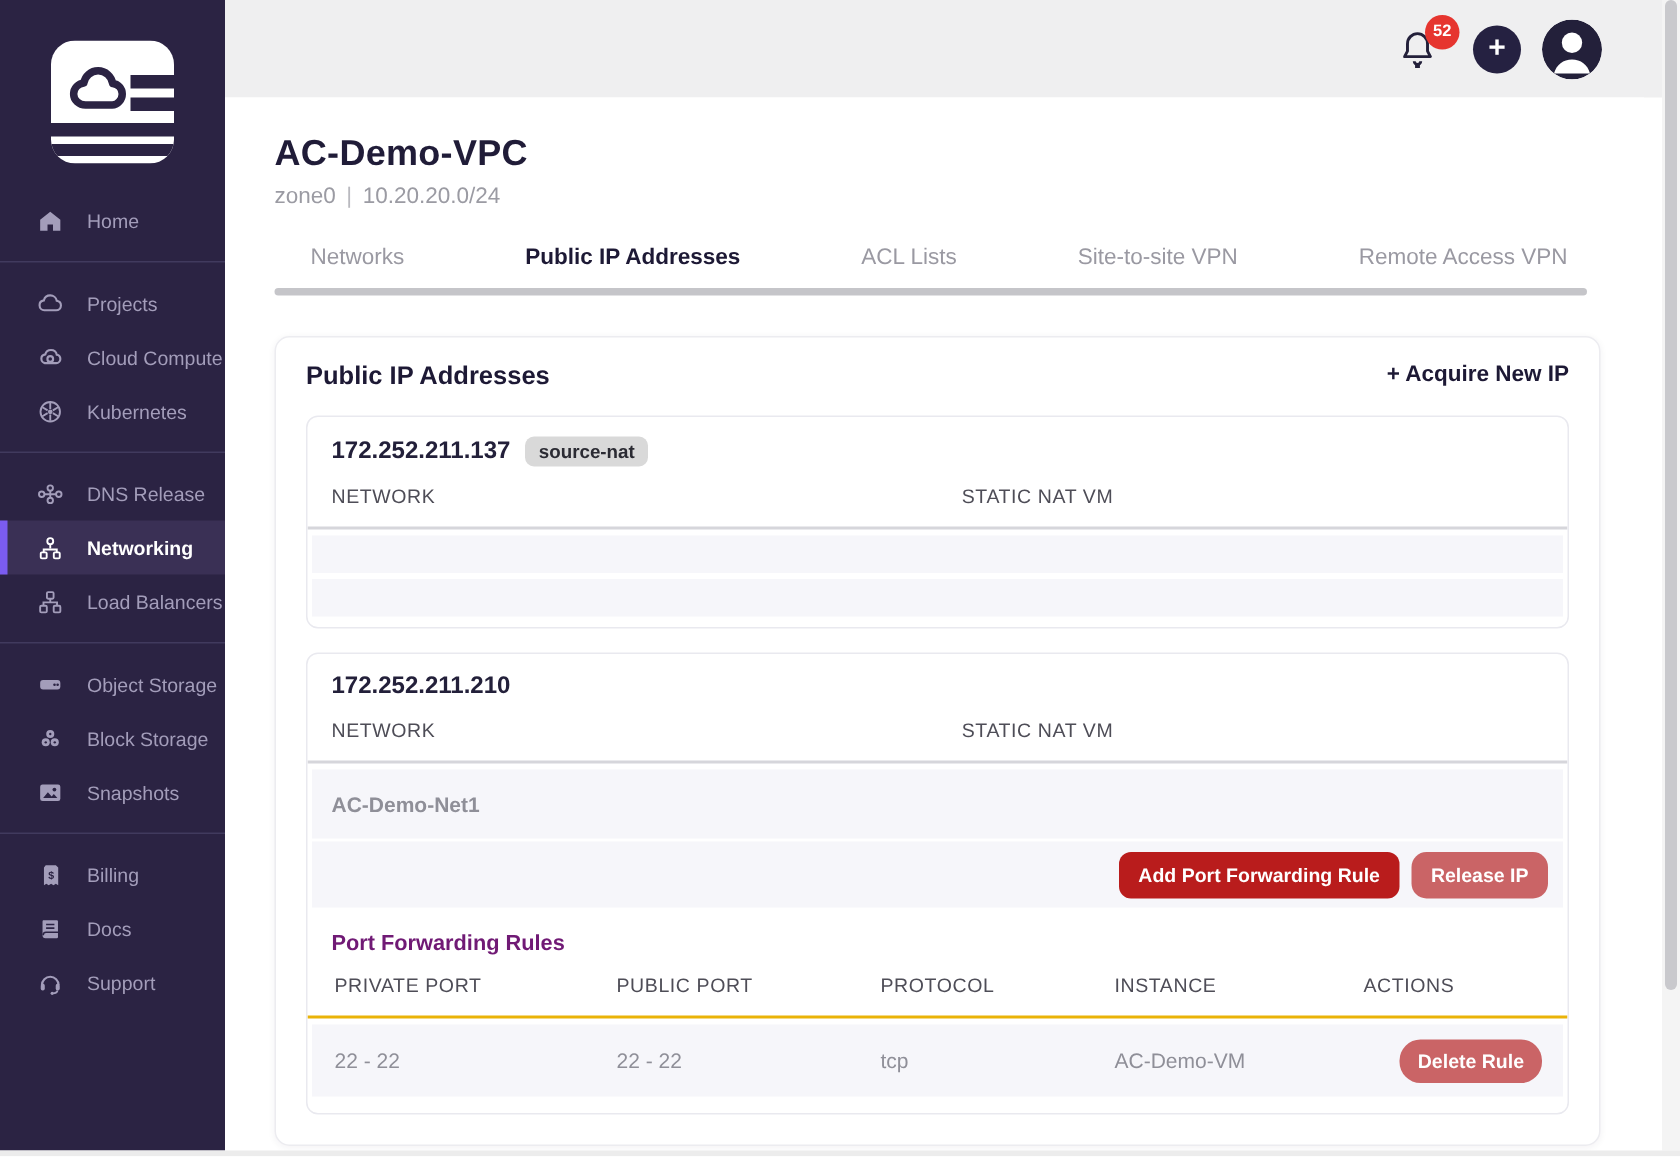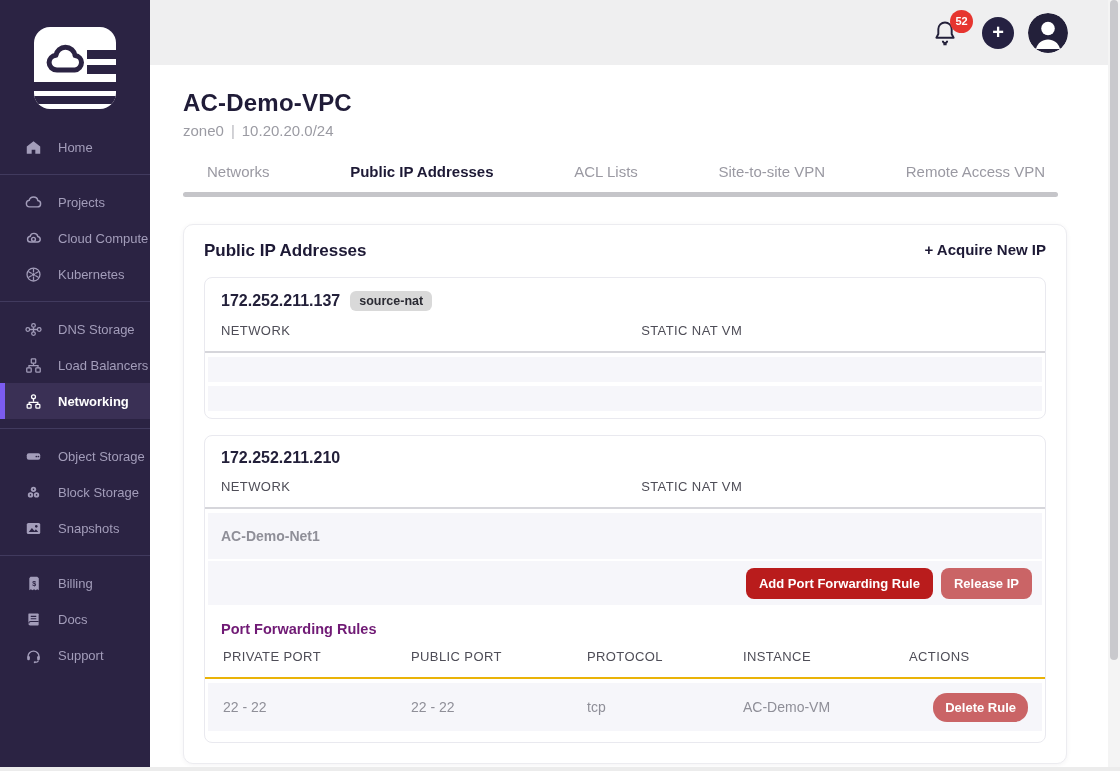--- a/index.html
+++ b/index.html
@@ -66,21 +66,21 @@
   .th { font-size:13px; color:#4e4d57; letter-spacing:.4px; }
   .empty-row { height:25px; background:#f6f6fa; margin:4px 3px 0; }
   .net-row { display:grid; grid-template-columns:52% 48%; align-items:center; height:46px;
              background:#f6f6fa; margin:4px 3px 0; padding:0 13px; }
   .net-row .cell { font-size:14px; color:#8f8f98; font-weight:bold; }
   .btn-row { display:flex; justify-content:flex-end; align-items:center; gap:8px; height:44px;
              background:#f6f6fa; margin:2px 3px 0; padding-right:10px; }
   .btn { border:none; border-radius:8px; color:#fff; font-size:13px; font-weight:bold;
          padding:8px 13px; cursor:pointer; font-family:inherit; }
   .btn-purple { background:#b91c1c; }
-  .btn-red { background:#ca6466; }
+  .btn-red { background:#ca6466;border-radius:10px; }
   .btn-red-sm { background:#ca6466; padding:7px 12px; border-radius:14px; }
 
   .pfr-title { margin:16px 16px 0; font-size:14.5px; font-weight:bold; color:#701a75; }
   .pfr-headers { display:grid; grid-template-columns:188px 176px 156px 166px 1fr;
                  padding:12px 16px 13px 18px; border-bottom:2px solid #eab308; }
   .pfr-row { display:grid; grid-template-columns:188px 176px 156px 166px 1fr; align-items:center;
              height:48px; background:#f6f6fa; margin:4px 3px 4px; padding:0 14px 0 15px; }
   .pfr-row .cell { font-size:14px; color:#8f8f98; }
   .pfr-row .actions-cell { text-align:right; }
 </style>
@@ -160,49 +160,49 @@
           <svg viewBox="0 0 24 24">
               <g fill="none" stroke="currentColor" stroke-width="1.6">
                 <path d="M7 12h10M12 9v6"></path>
                 <circle cx="4.8" cy="12" r="2.3"></circle>
                 <circle cx="19.2" cy="12" r="2.3"></circle>
                 <circle cx="12" cy="6.8" r="2.3"></circle>
                 <circle cx="12" cy="17.2" r="2.3"></circle>
               </g>
             </svg>
         </span>
-        <span>DNS Storage</span>
+        <span>DNS Release</span>
+      </div>
+
+      <div class="nav-item active">
+        <span class="nav-ic">
+          <svg viewBox="0 0 24 24">
+              <g fill="none" stroke="currentColor" stroke-width="1.6">
+                <circle cx="12" cy="6" r="2.5"></circle>
+                <path d="M12 8.5v3.5M6.5 15.5V13h11v2.5"></path>
+                <rect x="4" y="15.5" width="5" height="5" rx="1"></rect>
+                <rect x="15" y="15.5" width="5" height="5" rx="1"></rect>
+              </g>
+            </svg>
+        </span>
+        <span>Networking</span>
       </div>
 
       <div class="nav-item">
         <span class="nav-ic">
           <svg viewBox="0 0 24 24">
               <g fill="none" stroke="currentColor" stroke-width="1.6">
                 <rect x="9.2" y="3.5" width="5.6" height="5.6" rx="1"></rect>
                 <rect x="3.5" y="14.9" width="5.6" height="5.6" rx="1"></rect>
                 <rect x="14.9" y="14.9" width="5.6" height="5.6" rx="1"></rect>
                 <path d="M12 9.1v3M12 12.1H6.3v2.8M12 12.1h5.7v2.8"></path>
               </g>
             </svg>
         </span>
         <span>Load Balancers</span>
-      </div>
-
-      <div class="nav-item active">
-        <span class="nav-ic">
-          <svg viewBox="0 0 24 24">
-              <g fill="none" stroke="currentColor" stroke-width="1.6">
-                <circle cx="12" cy="6" r="2.5"></circle>
-                <path d="M12 8.5v3.5M6.5 15.5V13h11v2.5"></path>
-                <rect x="4" y="15.5" width="5" height="5" rx="1"></rect>
-                <rect x="15" y="15.5" width="5" height="5" rx="1"></rect>
-              </g>
-            </svg>
-        </span>
-        <span>Networking</span>
       </div>
 
       <hr class="side-divider">
 
       <div class="nav-item">
         <span class="nav-ic">
           <svg viewBox="0 0 24 24">
               <rect x="3.5" y="8" width="17" height="8" rx="2.5" fill="currentColor"></rect>
               <circle cx="15.6" cy="12" r="1.1" fill="#2b2343"></circle>
               <circle cx="18.2" cy="12" r="1.1" fill="#2b2343"></circle>

